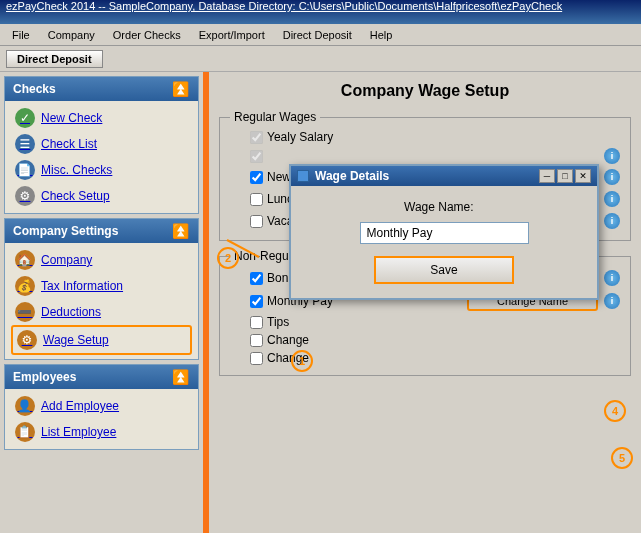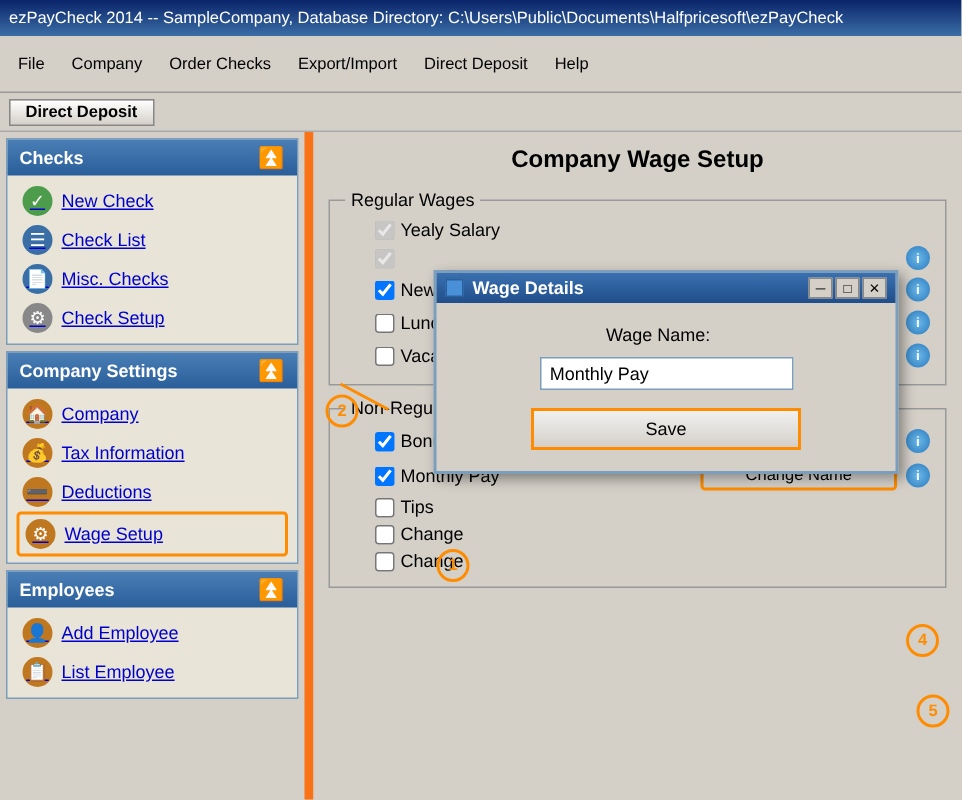--- a/index.html
+++ b/index.html
@@ -12,32 +12,33 @@
       overflow: hidden;
     }
 
     
     .title-bar {
       background: linear-gradient(to bottom, #0a246a, #3a6ea5);
       color: white;
       padding: 12px 6px;
       font-size: 11px;
       display: flex;
-      align-items: center;
+      align-items: flex-end;
       height: 20px;
+      text-decoration: underline;
     }
 
     
     .menu-bar {
       background: #d4d0c8;
       display: flex;
       gap: 2px;
       padding: 2px 4px;
       border-bottom: 1px solid #999;
-      height: 38px;
+      height: 22px;
       align-items: center;
     }
     .menu-item {
       padding: 2px 8px;
       font-size: 11px;
       cursor: pointer;
       color: #000;
     }
 
     
@@ -276,21 +277,21 @@
     .modal-field-input {
       flex: 1;
       padding: 3px 6px;
       border: 1px solid #7b9ebd;
       background: white;
       font-size: 12px;
     }
 
     .modal-save-btn {
       display: block;
-      width: 180px;
+      width: 140px;
       margin: 0 auto;
       padding: 5px 20px;
       background: linear-gradient(to bottom, #f0f0f0, #d4d0c8);
       border: 1px solid #888;
       font-size: 12px;
       cursor: pointer;
       text-align: center;
       border: 2px solid #ff8c00;
     }
 

